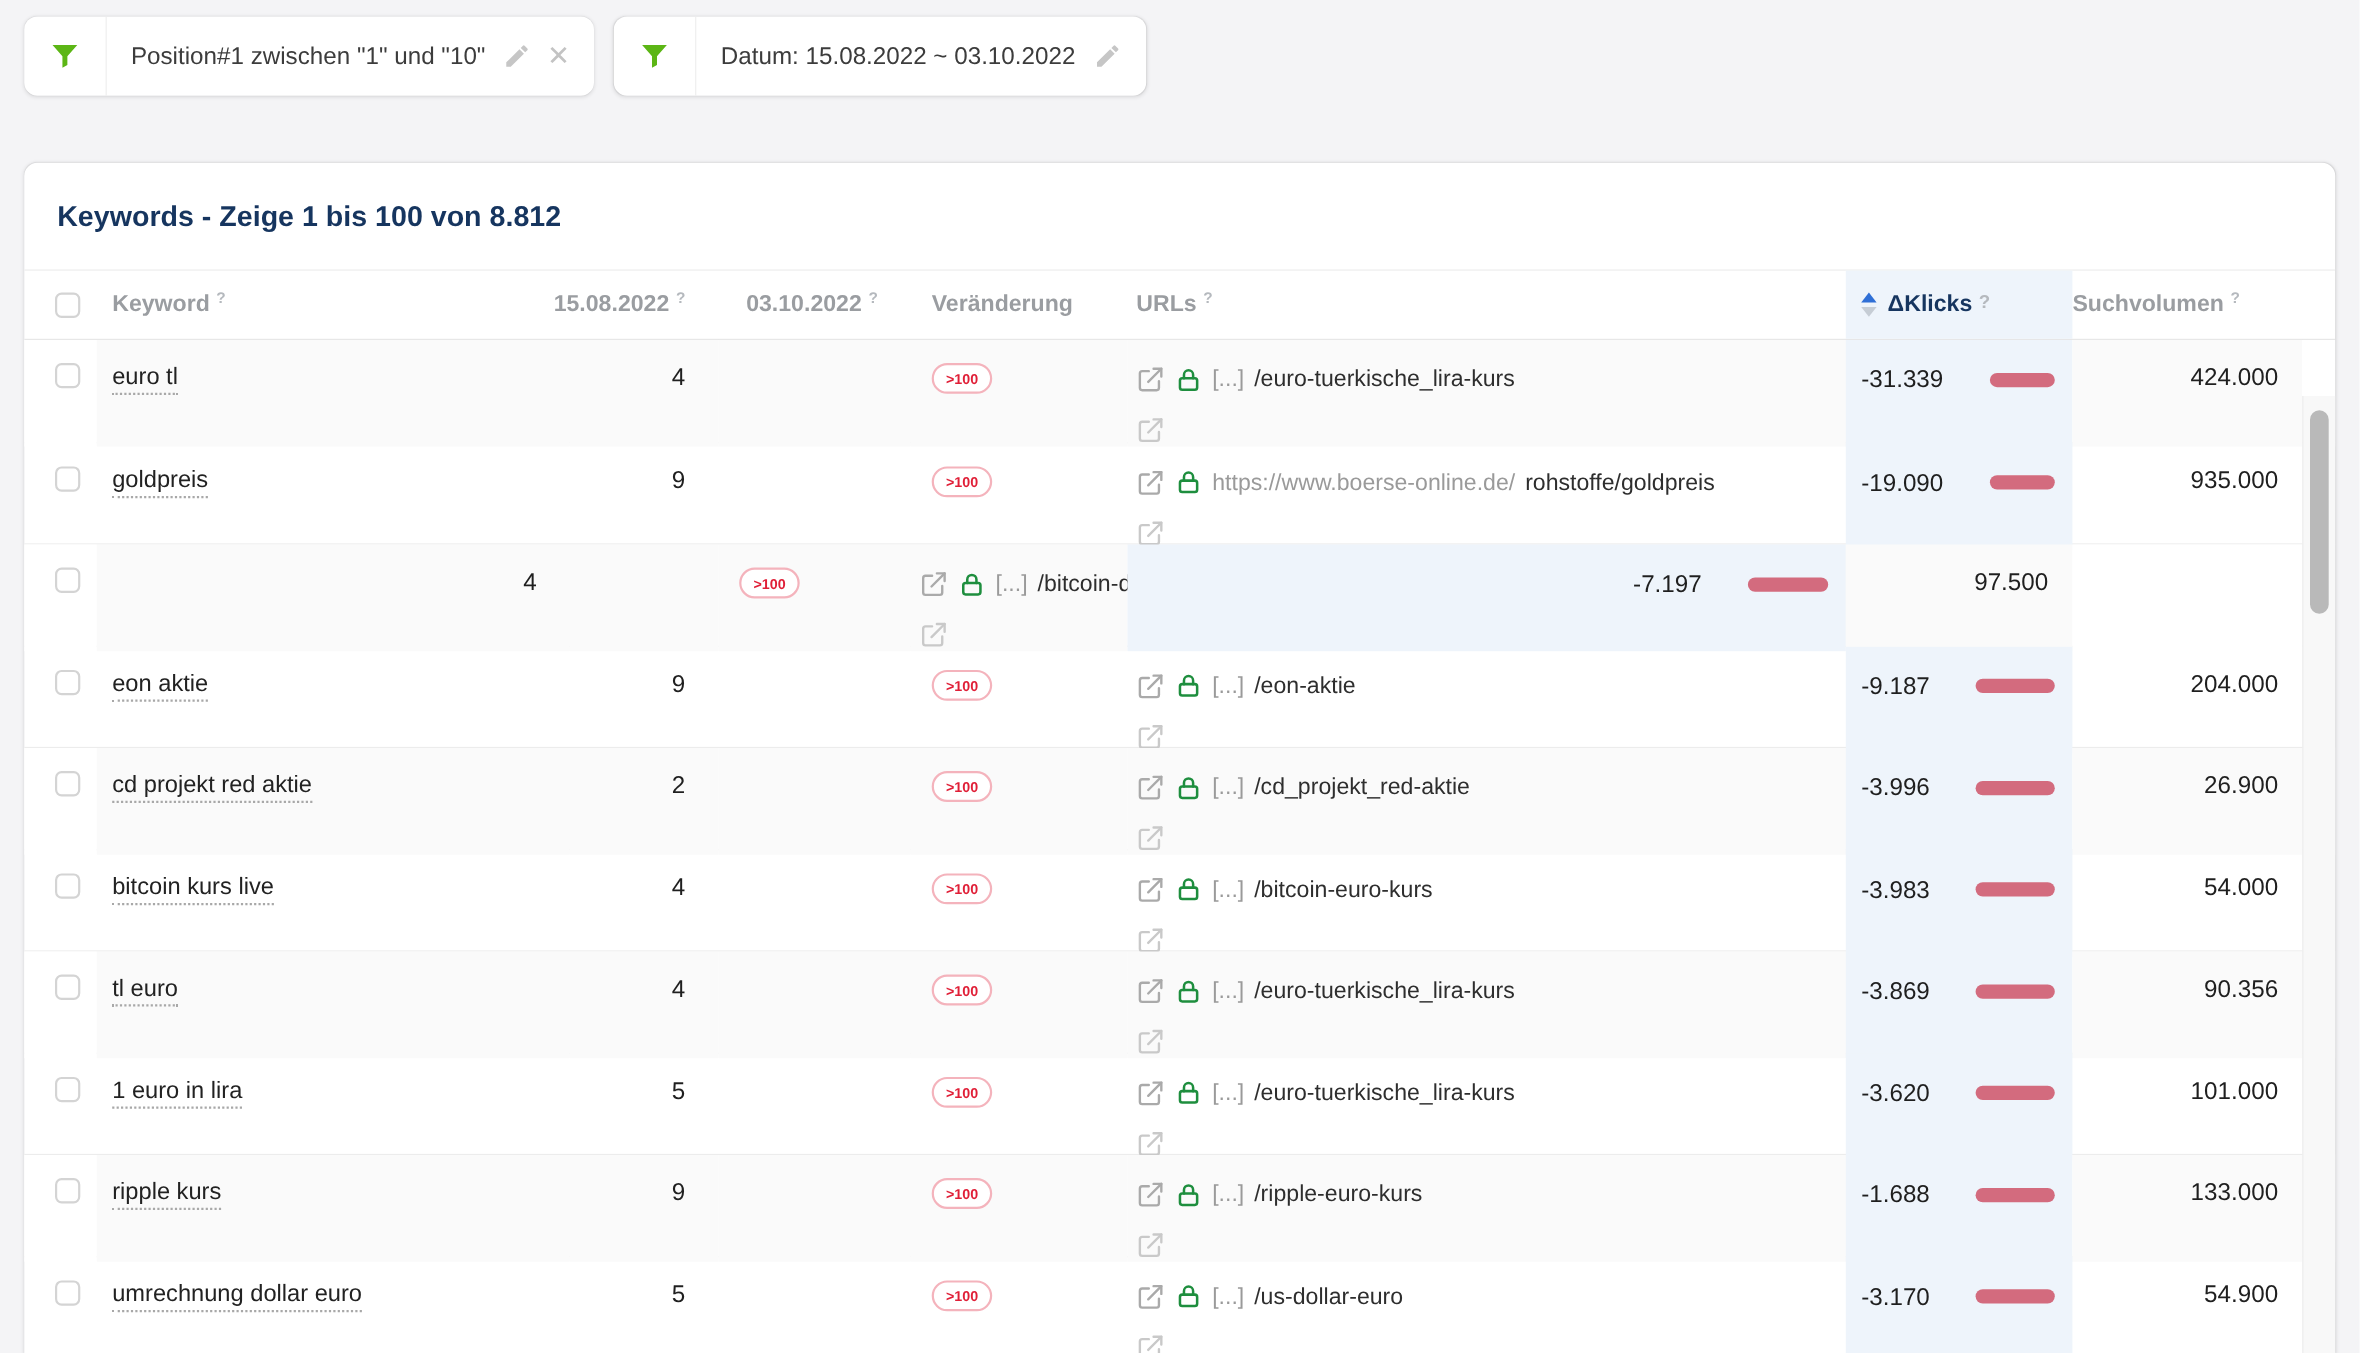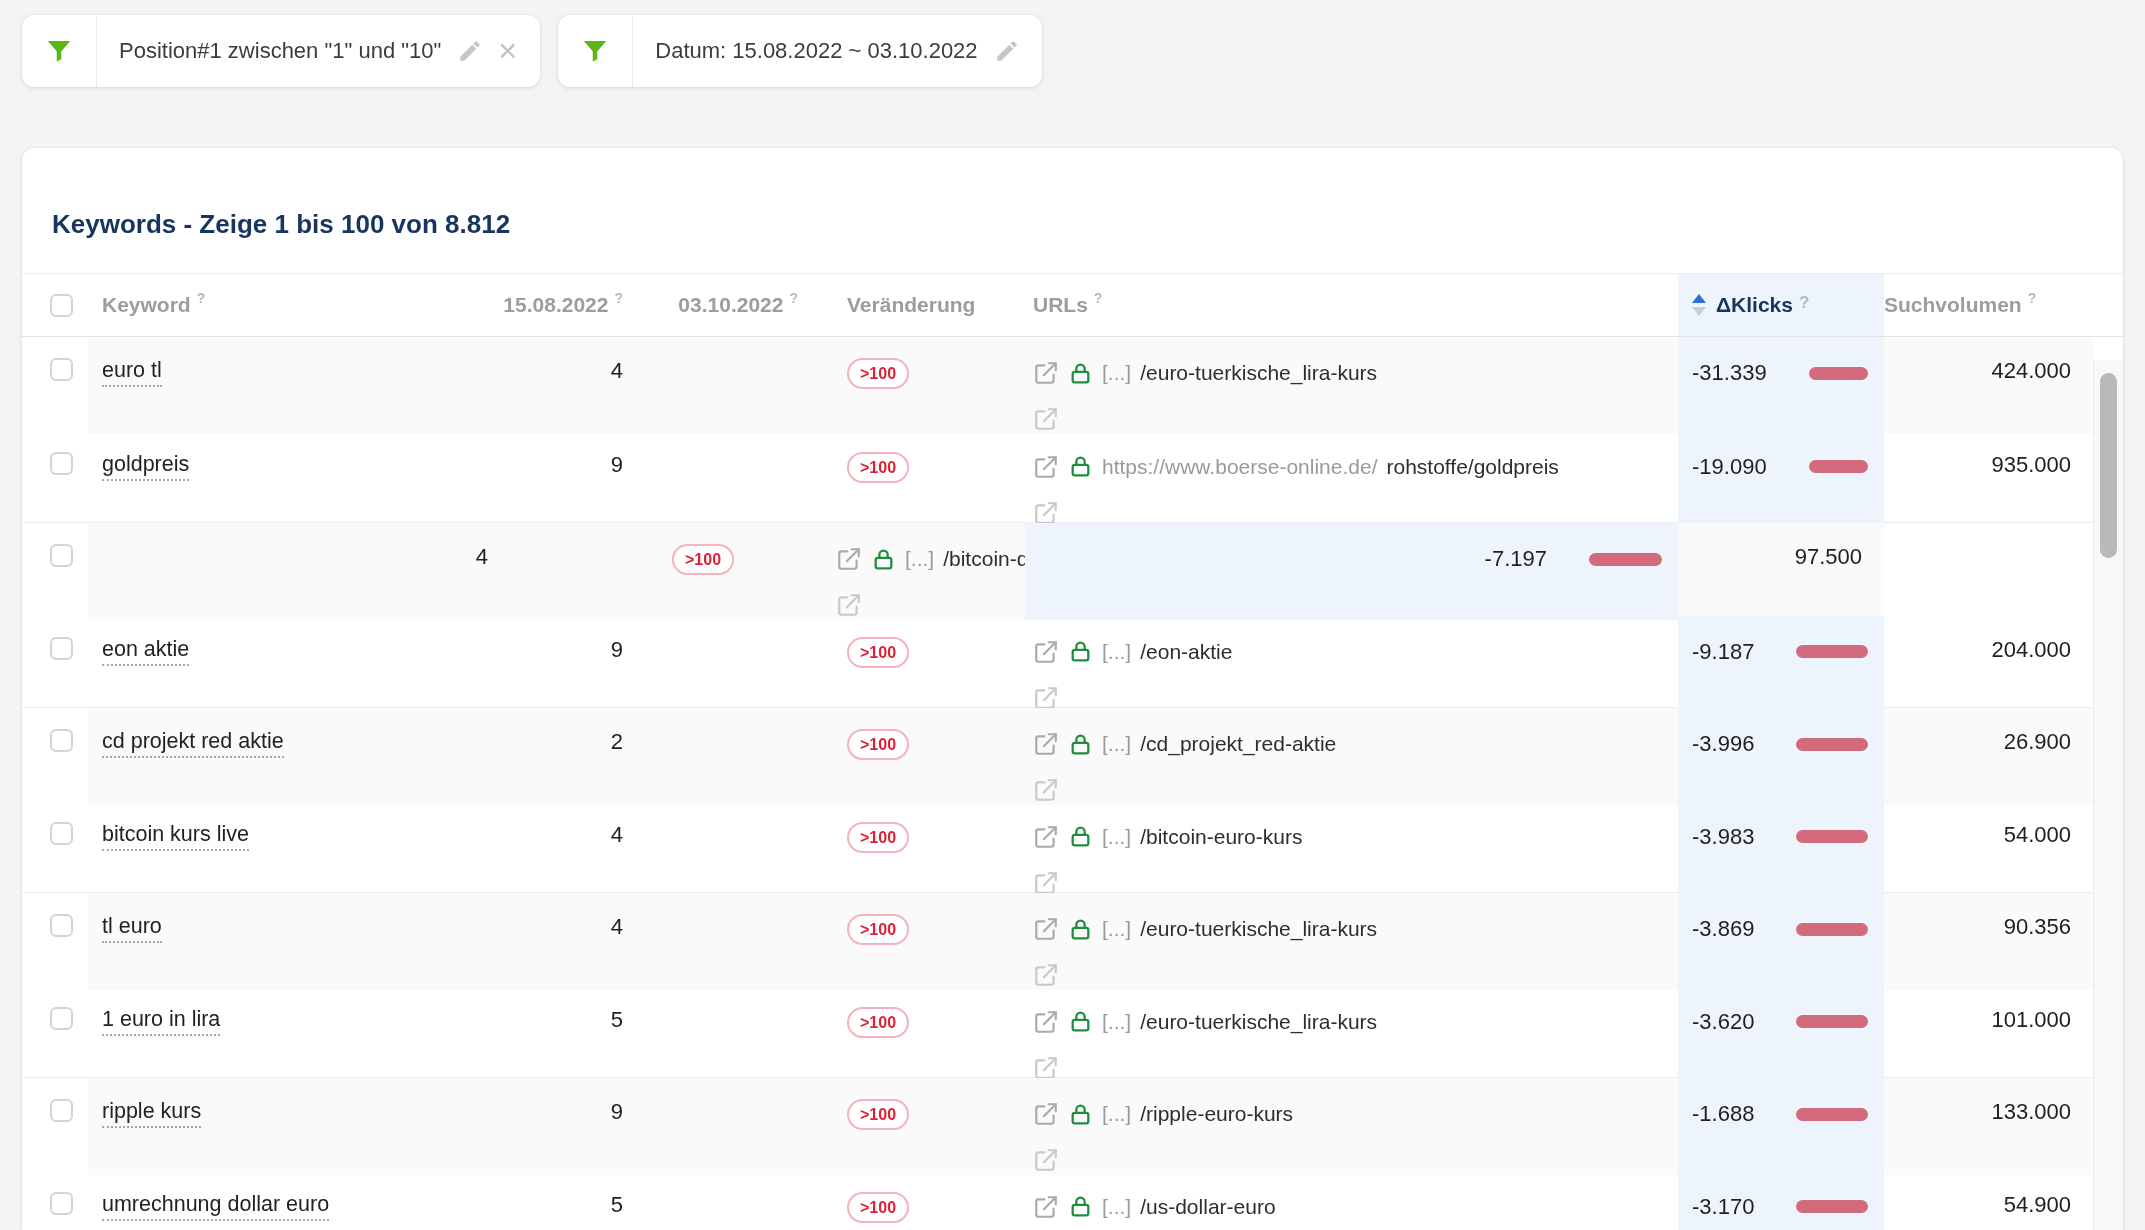--- a/index.html
+++ b/index.html
@@ -28,21 +28,21 @@
   
   .card {
     position:absolute; top:148px; left:22px; width:2101px; height:1082px;
     background:#fff; border-radius:12px 12px 0 0;
     box-shadow:0 1px 4px rgba(0,0,0,.12), 0 0 1px rgba(0,0,0,.08);
     overflow:hidden;
   }
   .card-title {
     height:98px; display:flex; align-items:center; padding-left:30px;
     border-bottom:1px solid #ececec;
-    font-size:26px; font-weight:bold; color:#16355f;margin-top:28px;
+    font-size:26px; font-weight:bold; color:#16355f;
   }
 
   
   .grid-row {
     display:grid;
     grid-template-columns:66px 430px 135px 175px 197px 653px 206px 209px 30px;
   }
   .thead { height:63px; border-bottom:1px solid #e3e3e3; }
   .thead > div { display:flex; align-items:center; font-size:21px; font-weight:bold; color:#9a9da1; white-space:nowrap; }
   .h-keyword { padding-left:14px; }
@@ -77,21 +77,21 @@
 
   .c-keyword { padding-left:14px; }
   .keyword-link {
     font-size:21.5px; color:#222; text-decoration:none;
     border-bottom:2px dotted #a8a8a8; padding-bottom:3px; cursor:pointer; white-space:nowrap;
   }
   .c-pos1, .c-pos2 { text-align:right; padding-right:30px; font-size:22px; }
   .c-change { padding-left:19px; }
   .badge {
     display:inline-block; border:2px solid #f4b3bc; border-radius:16px;
-    color:#e01f37; font-weight:bold; font-size:16px; line-height:1;
+    color:#e01f37; font-weight:bold; font-size:13px; line-height:1;
     padding:6px 11px 5px; background:#fff;
   }
   .c-urls { padding-left:8px; font-size:21px; }
   .url-line { display:flex; align-items:center; gap:9px; height:30px; }
   .url-line2 { margin-top:16px; }
   .url-prefix { color:#9a9a9a; white-space:nowrap; }
   .url-path { color:#2e2e2e; white-space:nowrap; cursor:pointer; }
   .ext-icon svg, .lock-icon svg { display:block; }
 
   .c-dk { padding-left:14px; padding-right:16px; }

